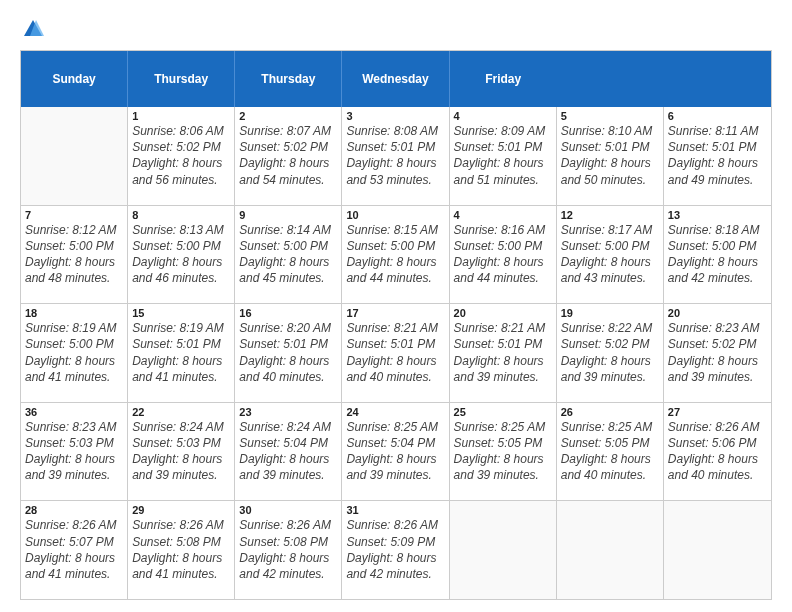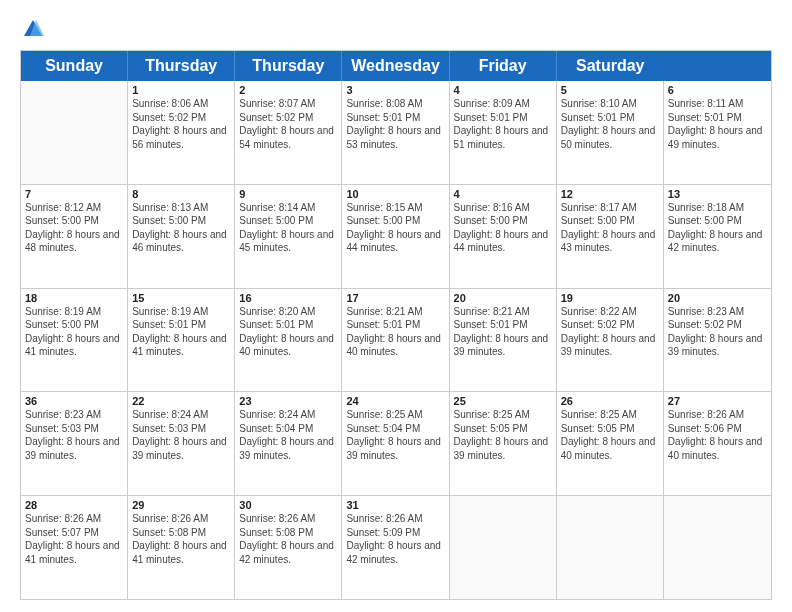--- a/index.html
+++ b/index.html
@@ -66,24 +66,24 @@
       flex-direction: column;
       border: 1px solid #ccc;
     }
     .cal-header {
       display: grid;
       grid-template-columns: repeat(7, 1fr);
       background: #1a6bbf;
     }
     .cal-header-cell {
       color: #fff;
-      font-size: 16px;
+      font-size: 12px;
       font-weight: bold;
       text-align: center;
-      padding: 6px 2px;
+      padding: 21px 2px;
       border-right: 1px solid #4a8cd4;
     }
     .cal-header-cell:last-child { border-right: none; }
     .cal-body {
       flex: 1;
       display: flex;
       flex-direction: column;
     }
     .cal-row {
       display: grid;
@@ -103,23 +103,24 @@
     }
     .cal-cell:last-child { border-right: none; }
     .cal-cell.empty { background: #f9f9f9; }
     .day-num {
       font-size: 11px;
       font-weight: bold;
       color: #222;
       margin-bottom: 1px;
     }
     .day-info {
-      font-size: 10px;
+      font-size: 12px;
       color: #444;
       line-height: 1.35;
+      font-style: italic;
     }
   </style>
 </head>
 <body>
 
 <div class="page">
   <div class="header">
     <div class="logo">
       <div class="logo-text">
         <span class="logo-general"></span>
@@ -136,21 +137,20 @@
     </div>
   </div>
 
   <div class="calendar">
     <div class="cal-header">
     <div class="cal-header-cell">Sunday</div>
         <div class="cal-header-cell">Thursday</div>
         <div class="cal-header-cell">Thursday</div>
         <div class="cal-header-cell">Wednesday</div>
         <div class="cal-header-cell">Friday</div>
-        <div class="cal-header-cell">Saturday</div>
       </div>
     <div class="cal-body">
     <div class="cal-row">
           <div class="cal-cell empty"></div>
           <div class="cal-cell">
             <div class="day-num">1</div>
             <div class="day-info">Sunrise: 8:06 AM<br>Sunset: 5:02 PM<br>Daylight: 8 hours and 56 minutes.</div>
           </div>
           <div class="cal-cell">
             <div class="day-num">2</div>

